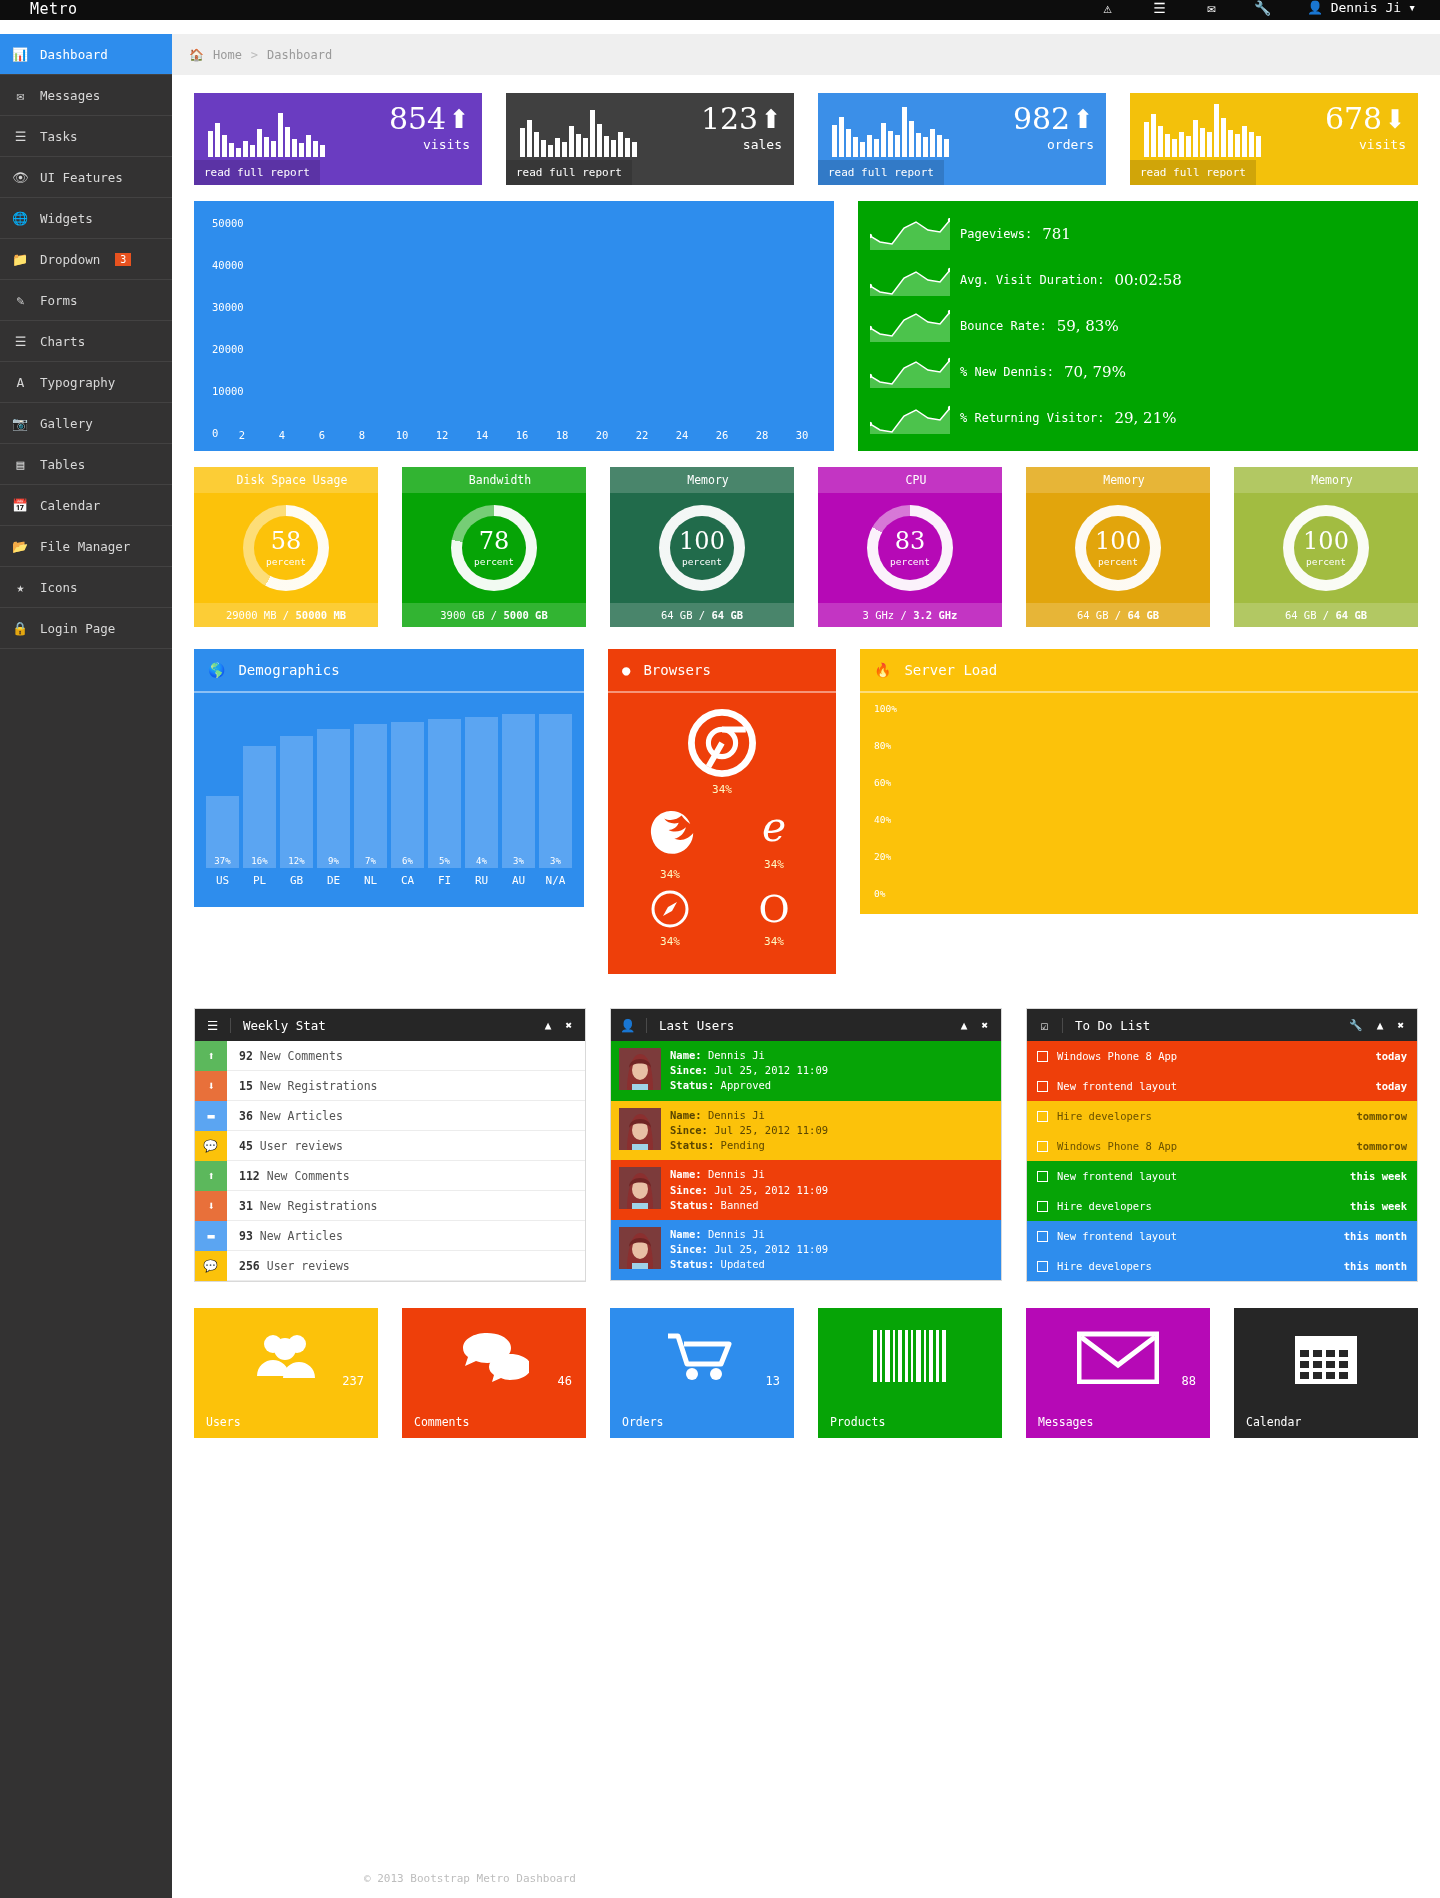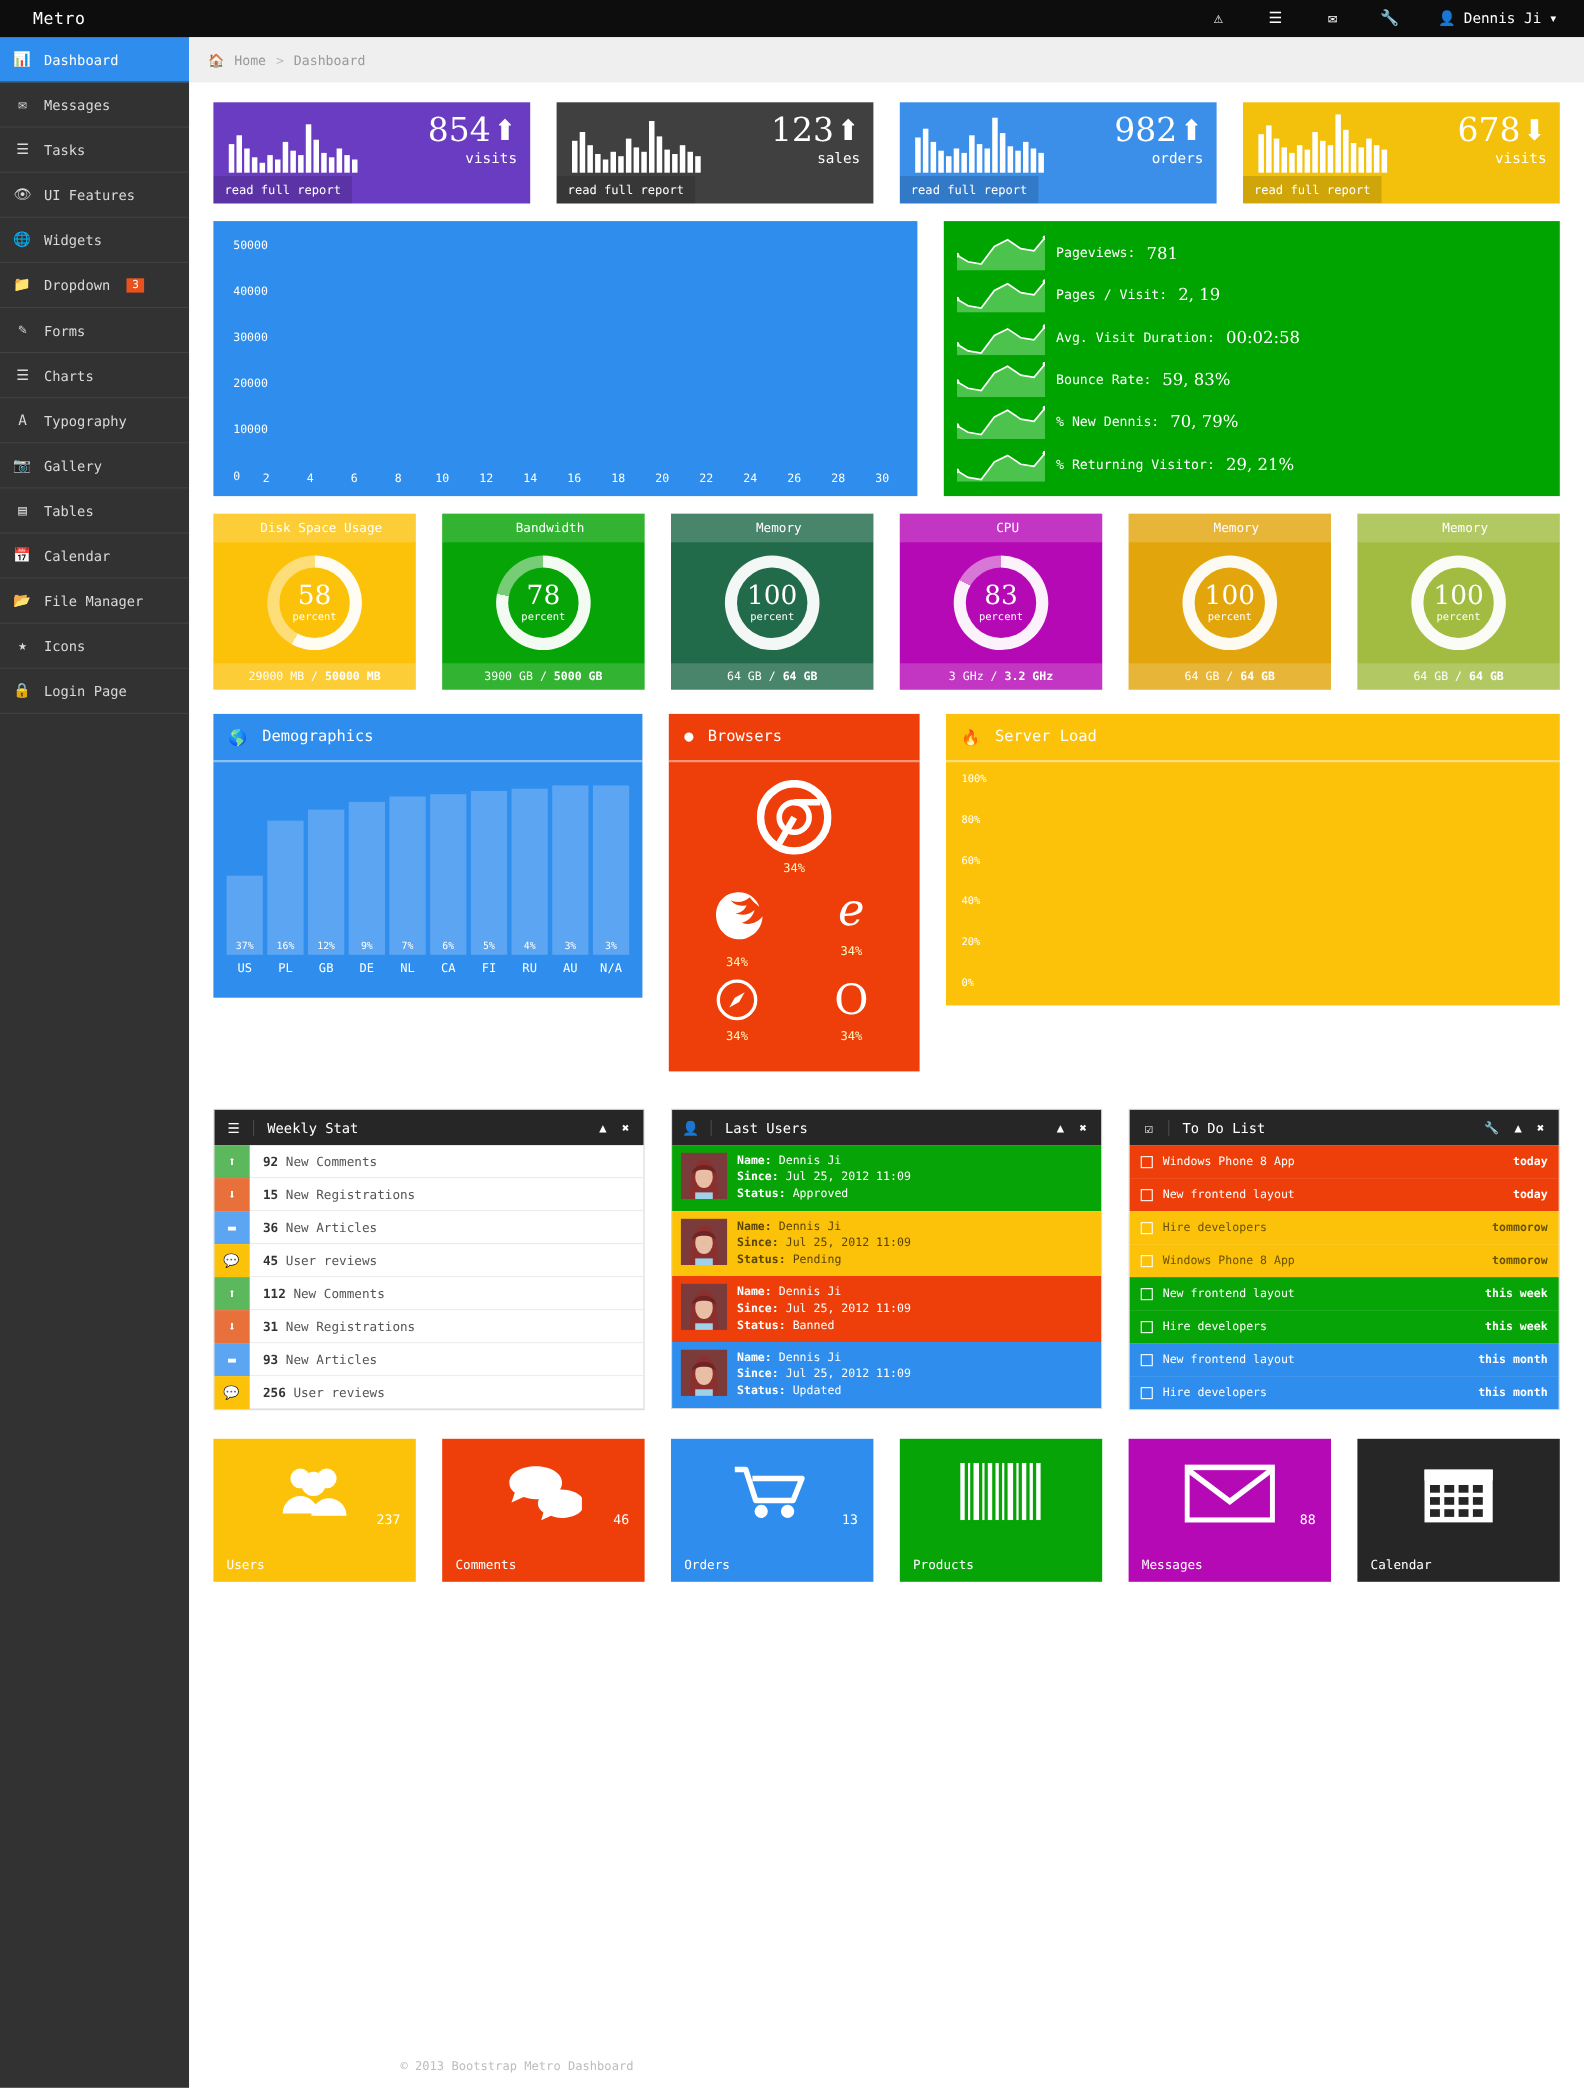--- a/index.html
+++ b/index.html
@@ -2,21 +2,21 @@
 <html><head>
 <meta charset="utf-8">
 <style>
   * { box-sizing: border-box; margin:0; padding:0; }
   body {
     width:1440px; height:1898px;
     font-family:"DejaVu Sans Mono", monospace;
     background:#ffffff; overflow:hidden;
   }
   
-  .topbar{position:absolute;top:0;left:0;width:1440px;height:34px;background:#0d0d0d;display:flex;align-items:center;}
+  .topbar{position:absolute;top:0;left:0;width:1440px;height:20px;background:#0d0d0d;display:flex;align-items:flex-start;}
   .brand{width:172px;color:#fff;font-size:15px;padding-left:30px;letter-spacing:.5px;}
   .topicons{margin-left:auto;display:flex;align-items:center;gap:0;padding-right:24px;}
   .ticon{width:52px;text-align:center;color:#fff;font-size:14px;cursor:pointer;line-height:1;}
   .userbox{display:flex;align-items:center;gap:7px;color:#fff;font-size:13px;padding-left:18px;cursor:pointer;}
   
   .sidebar{position:absolute;top:34px;left:0;width:172px;height:1864px;background:#333232;}
   .sitem{height:41px;display:flex;align-items:center;gap:11px;padding-left:12px;color:#d8d8d8;font-size:12.5px;border-bottom:1px solid #434242;cursor:pointer;}
   .sitem.active{background:#2e8ded;color:#fff;}
   .sitem .sico{width:17px;display:inline-block;text-align:center;font-size:13px;}
   .badge{background:#e8521f;color:#fff;font-size:10px;padding:1px 5px;margin-left:4px;}
@@ -315,30 +315,20 @@
               <polygon points="0,32 0,18 10,24 22,26 34,10 46,4 58,12 70,14 80,2 80,32" fill="#4cc34c"></polygon>
               <polyline points="0,18 10,24 22,26 34,10 46,4 58,12 70,14 80,2" fill="none" stroke="#fff" stroke-width="1.5"></polyline>
               <circle cx="0" cy="18" r="2.2" fill="#fff"></circle>
               <circle cx="80" cy="2" r="2.2" fill="#fff"></circle>
             </svg>
             <span class="glab">Pageviews:</span>
             <span class="gval">781</span>
           </div>
           <div class="grow">
             <svg width="80" height="32">
-              <polygon points="0,32 0,20 10,26 22,28 34,12 46,6 58,14 70,16 80,4 80,32" fill="#4cc34c"></polygon>
-              <polyline points="0,20 10,26 22,28 34,12 46,6 58,14 70,16 80,4" fill="none" stroke="#fff" stroke-width="1.5"></polyline>
-              <circle cx="0" cy="20" r="2.2" fill="#fff"></circle>
-              <circle cx="80" cy="4" r="2.2" fill="#fff"></circle>
-            </svg>
-            <span class="glab">Pages / Visit:</span>
-            <span class="gval">2, 19</span>
-          </div>
-          <div class="grow">
-            <svg width="80" height="32">
               <polygon points="0,32 0,22 10,28 22,30 34,14 46,8 58,16 70,18 80,6 80,32" fill="#4cc34c"></polygon>
               <polyline points="0,22 10,28 22,30 34,14 46,8 58,16 70,18 80,6" fill="none" stroke="#fff" stroke-width="1.5"></polyline>
               <circle cx="0" cy="22" r="2.2" fill="#fff"></circle>
               <circle cx="80" cy="6" r="2.2" fill="#fff"></circle>
             </svg>
             <span class="glab">Avg. Visit Duration:</span>
             <span class="gval">00:02:58</span>
           </div>
           <div class="grow">
             <svg width="80" height="32">

